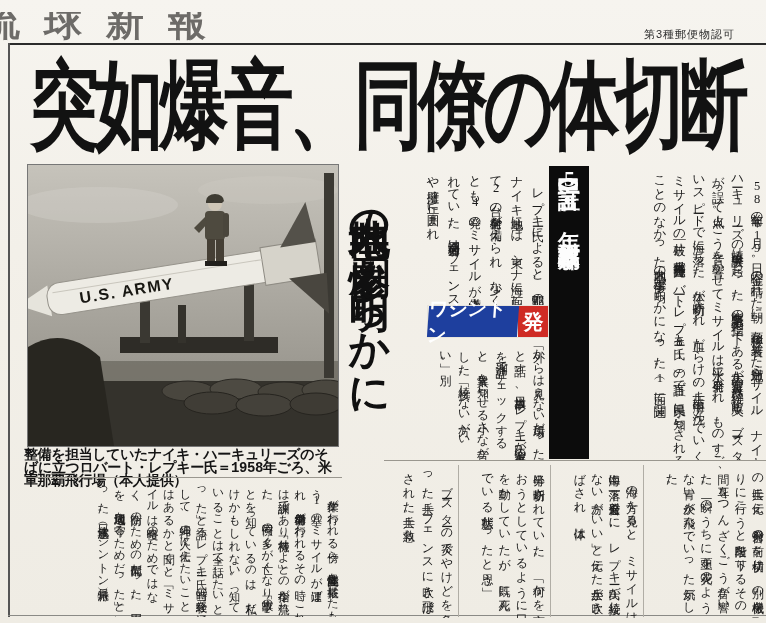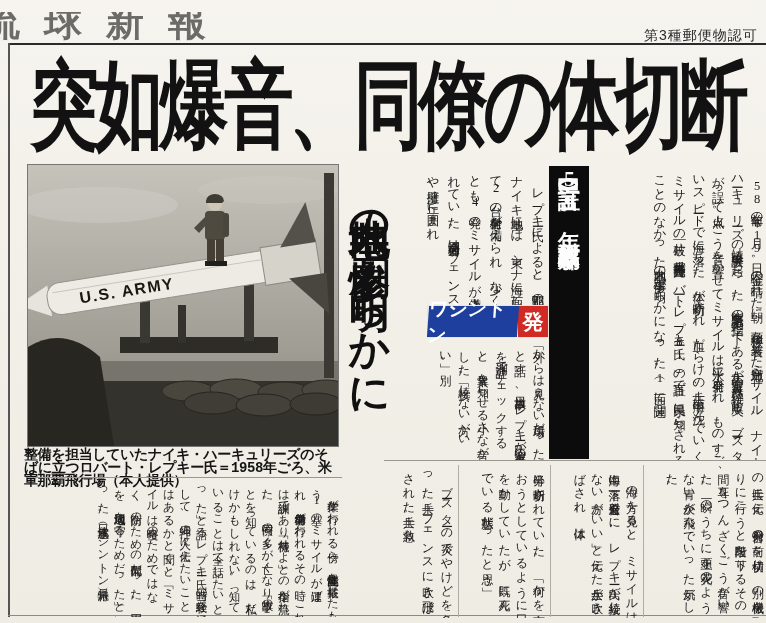--- a/index.html
+++ b/index.html
@@ -8,21 +8,21 @@
     background:linear-gradient(180deg,#f6f4ef 0%,#f3f0e9 40%,#efece4 100%);
     font-family:"Liberation Serif","DejaVu Serif",serif;color:#1a1a1a;
   }
   .abs{position:absolute;}
   
   #masthead-clip{left:-18px;top:12px;width:270px;height:30px;overflow:hidden;}
   #masthead-clip .frag{
     display:block;margin-top:-15px;font-size:38px;font-weight:bold;
     letter-spacing:24px;color:#4c4a47;white-space:nowrap;opacity:.8;
   }
-  #postal{left:644px;top:27px;font-size:14px;letter-spacing:1px;color:#2c2c2c;
+  #postal{left:644px;top:27px;font-size:11px;letter-spacing:1px;color:#2c2c2c;
     font-family:"Liberation Sans","DejaVu Sans",sans-serif;}
   
   #frame-top{left:8px;top:43px;width:758px;height:2px;background:#2b2b2b;}
   #frame-left{left:8px;top:43px;width:2px;height:574px;background:#555;}
   #frame-bottom{left:8px;top:615px;width:758px;height:1px;background:#8a8a86;}
   
   #headline{
     left:30px;top:50px;width:740px;height:114px;line-height:112px;
     font-size:96px;font-weight:bold;color:#121212;white-space:nowrap;
     letter-spacing:-6px;transform:scaleX(.72);transform-origin:left top;

